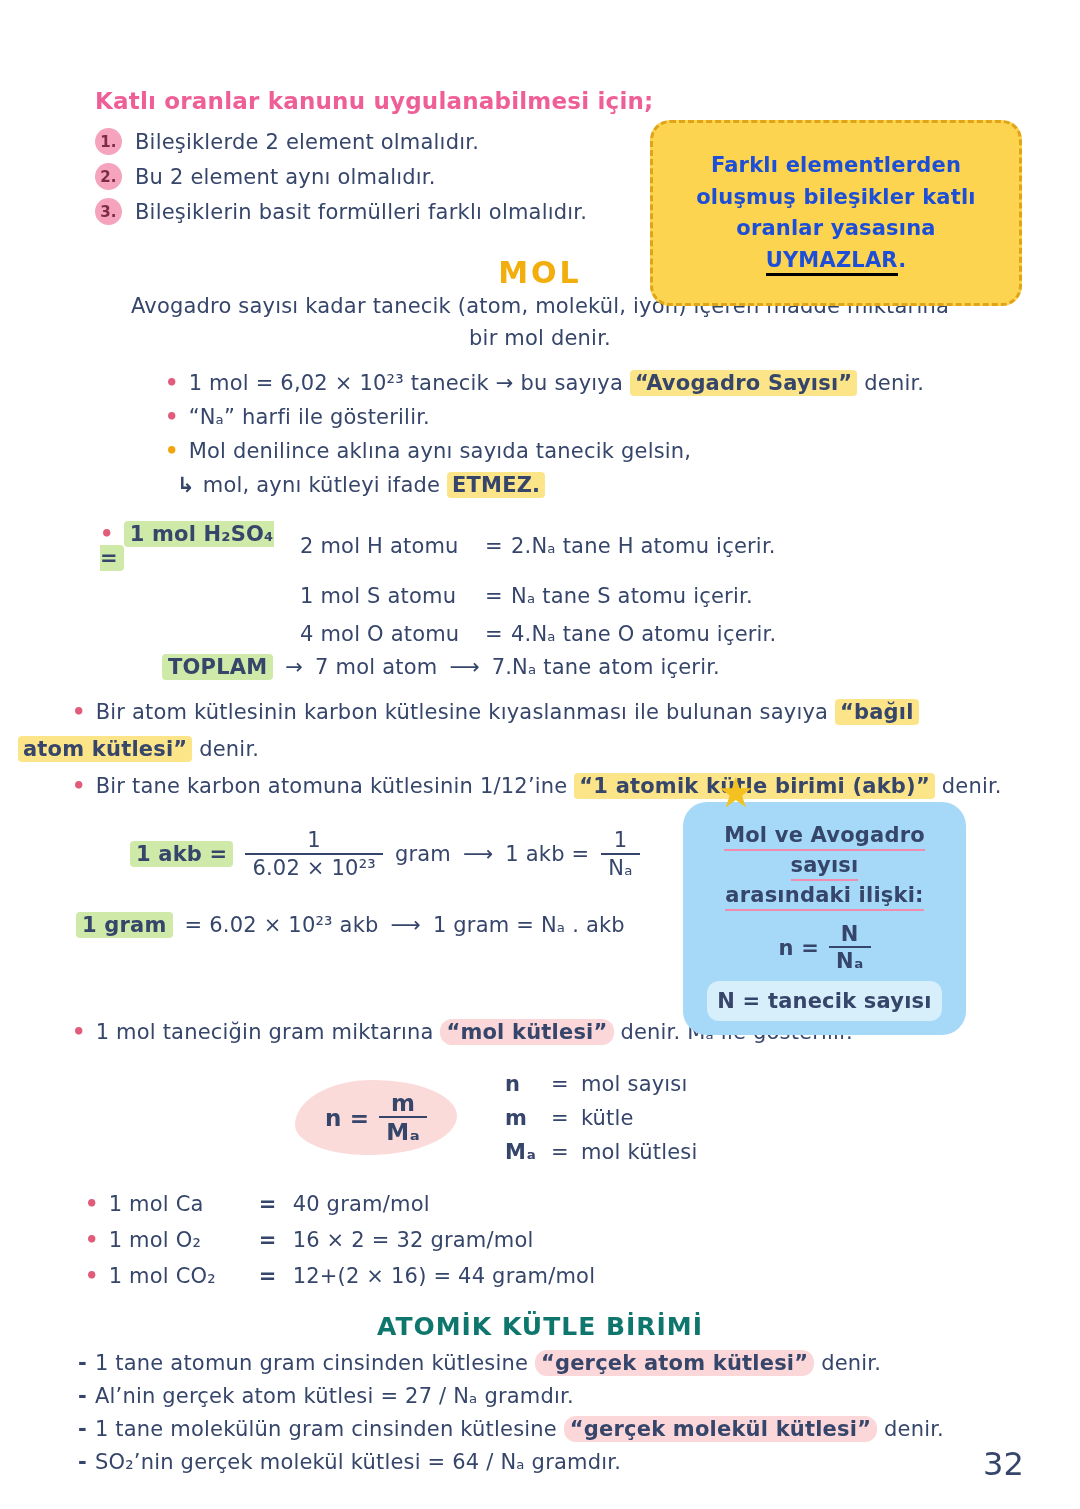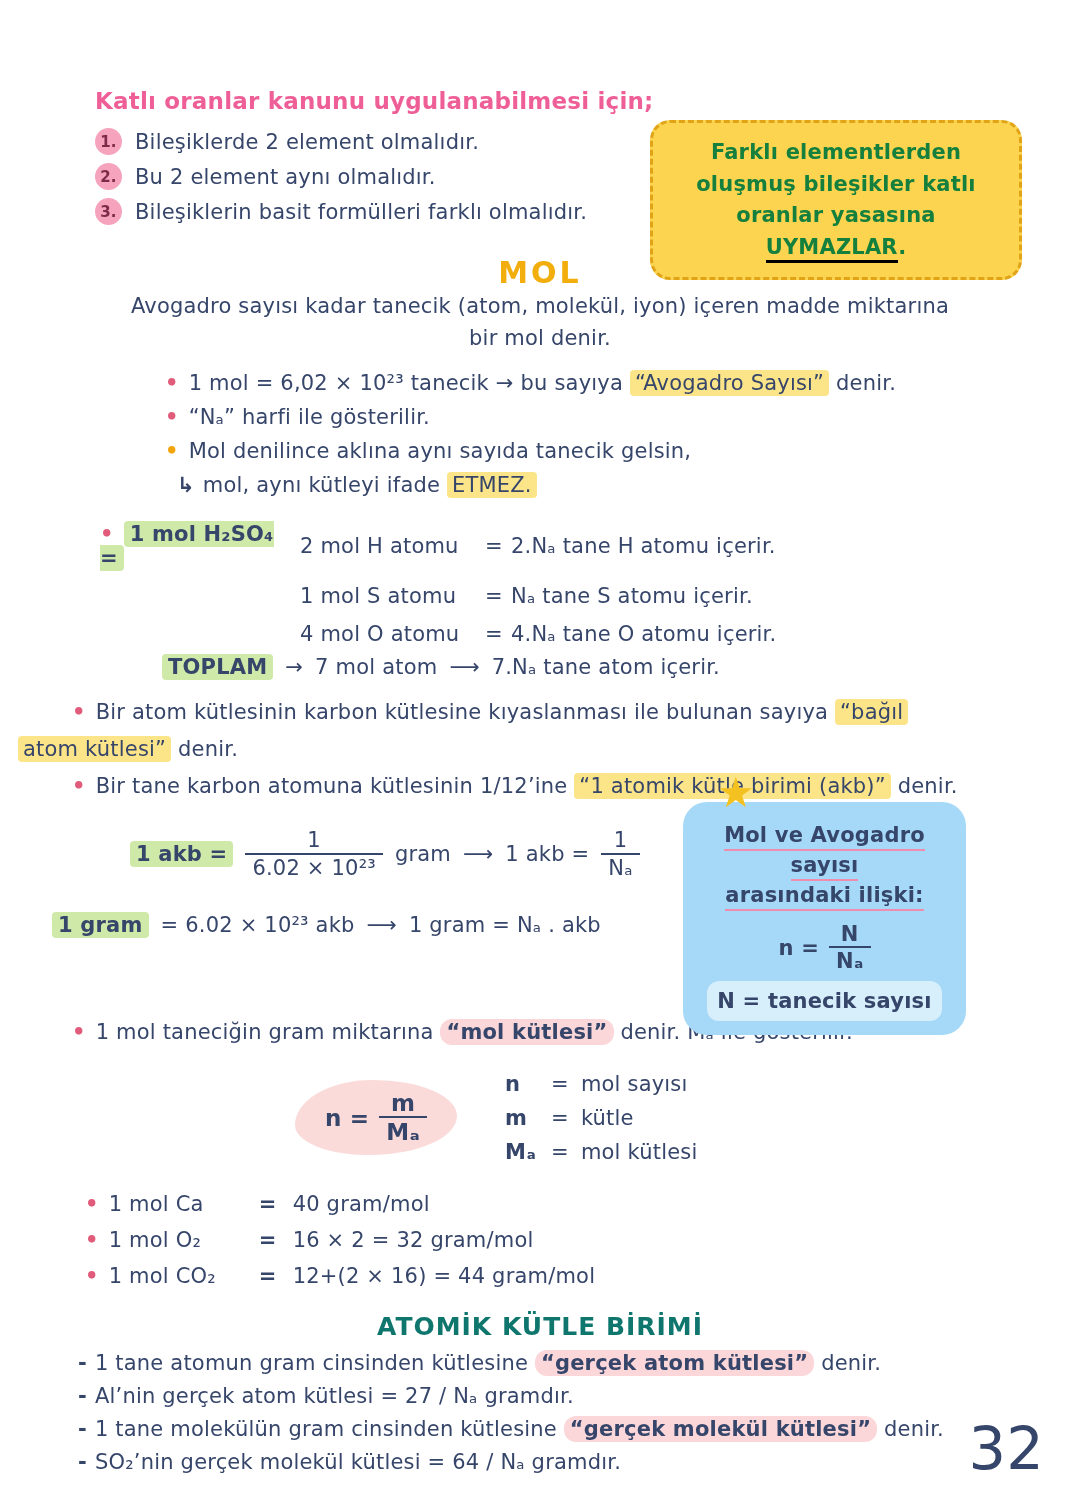--- a/index.html
+++ b/index.html
@@ -4,36 +4,36 @@
 <style>
   html,body{margin:0;padding:0;background:#e9e9e9;}
   .page{
     position:relative;width:1080px;height:1509px;margin:0 auto;
     background:#ffffff;overflow:hidden;
     font-family:"DejaVu Sans",sans-serif;color:#36456a;
     font-size:21px;letter-spacing:.2px;
   }
   .pink-h{color:#ef5f97;font-weight:bold}
   
-  .hl-y{background:#fce588;padding:1px 5px;border-radius:4px;font-weight:normal}
+  .hl-y{background:#fce588;padding:1px 5px;border-radius:4px;font-weight:bold}
   .hl-g{background:#cfe9a9;padding:1px 6px;border-radius:4px;font-weight:bold}
   .hl-p{background:#fbd7d9;padding:1px 6px;border-radius:12px;font-weight:bold}
   .red-ul{border-bottom:3px solid #000000;padding-bottom:1px;font-weight:bold}
   .pink-ul{border-bottom:2px solid #f08cae;padding-bottom:2px}
   
   .sec-katli{padding:88px 0 0 95px}
   .katli-title{font-size:23px;margin-bottom:10px}
   .katli-item{display:flex;align-items:center;height:35px}
   .numcircle{display:inline-flex;align-items:center;justify-content:center;
     width:27px;height:27px;border-radius:50%;background:#f6a3bd;color:#7c2c49;
     font-weight:bold;font-size:15px;margin-right:13px;flex:0 0 auto}
   
   .warning-box{position:absolute;top:120px;left:650px;width:372px;box-sizing:border-box;
     background:#fcd44f;border:3px dashed #e0a416;border-radius:20px;
-    padding:14px 16px;text-align:center;font-weight:bold;line-height:1.5;color:#15803d}
+    padding:27px 16px;text-align:center;font-weight:bold;line-height:1.5;color:#1d4ed8}
   
   .mol-heading{margin:26px 0 0 0;font-size:30px;text-align:center;color:#f2ae0d;font-weight:bold;letter-spacing:3px}
   .intro-line{text-align:center;line-height:32px}
   .bullets{margin:12px 0 0 165px}
   .bline{line-height:34px}
   .bullet{margin-right:10px}
   .bullet::before{content:"•";color:#e05c7a;font-weight:bold}
   .bullet.orange::before{color:#f2a40d}
   .etmez-line{margin-left:12px}
   .arrow-glyph{font-weight:bold;margin-right:8px}
@@ -42,21 +42,21 @@
     margin:20px 0 0 100px;row-gap:14px;align-items:center}
   .toplam-line{display:flex;gap:12px;margin:8px 0 0 162px;align-items:center}
   
   .para{margin:16px 0 0 72px;line-height:33px}
   .para2{margin:4px 0 0 72px;line-height:33px}
   .pbullet::before{content:"•";color:#e05c7a;font-weight:bold;margin-right:10px}
   .cont-line{margin-left:18px}
   
   .eq-line{display:flex;align-items:center;gap:12px}
   .akb-eq{margin:20px 0 0 130px;height:62px}
-  .gram-eq{margin:20px 0 0 52px;height:40px}
+  .gram-eq{margin:20px 0 0 76px;height:40px}
   .frac{display:inline-flex;flex-direction:column;align-items:center;vertical-align:middle;line-height:1.15}
   .frac .num{padding:0 7px}
   .frac .den{border-top:2.5px solid #36456a;padding:1px 7px 0}
   
   .relation-box{position:absolute;top:802px;left:683px;width:283px;box-sizing:border-box;
     background:#a6d9f7;border-radius:24px;padding:18px 14px 14px;text-align:center;font-weight:bold}
   .relation-box .star{position:absolute;top:-34px;left:34px;font-size:42px;color:#f3c120;font-weight:normal}
   .rel-title{line-height:30px}
   .rel-formula{display:flex;justify-content:center;align-items:center;gap:10px;margin:12px 0 8px}
   .rel-note{display:inline-block;background:rgba(255,255,255,.55);padding:8px 10px;border-radius:12px}
@@ -71,21 +71,21 @@
   .examples{margin:16px 0 0 85px}
   .ex-line{display:flex;align-items:center;line-height:36px}
   .ex-pre{display:inline-block;width:150px}
   .ex-eq{display:inline-block;width:34px;font-weight:bold}
   
   .atomik-heading{margin:18px 0 0;text-align:center;font-size:25px;color:#0f766e;font-weight:bold;letter-spacing:1px}
   .dashes{margin:6px 0 0 78px}
   .dline{line-height:33px}
   .dash-marker{font-weight:bold;margin-right:8px}
   .dash-marker::before{content:"-"}
-  .page-number{position:absolute;right:36px;bottom:26px;font-size:59px;color:#36456a}
+  .page-number{position:absolute;right:56px;bottom:26px;font-size:32px;color:#36456a}
 </style>
 </head>
 <body>
 
 <div class="page">
 
   <section class="sec-katli">
     <div class="katli-title pink-h">Katlı oranlar kanunu uygulanabilmesi için;</div>
     <div class="katli-item">
       <span class="numcircle">1.</span>

